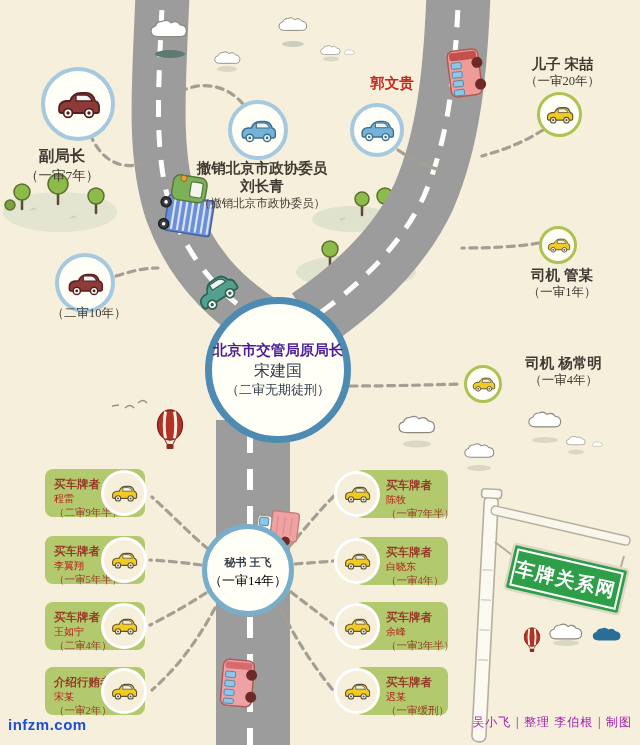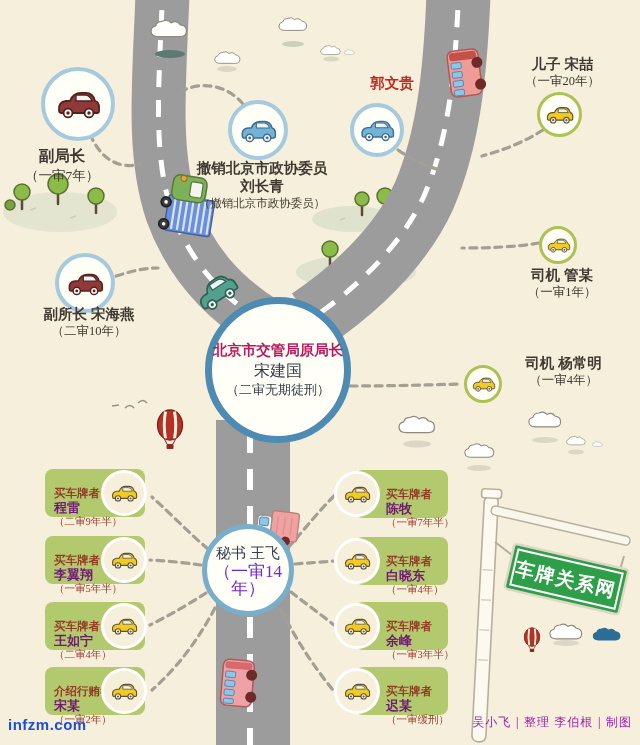--- a/index.html
+++ b/index.html
@@ -14,29 +14,29 @@
   .cy{--b:#f2cb21;--l:#5f5133}
   .cb{--b:#74b2d8;--l:#3c6e90}
   .cr{--b:#8e3a38;--l:#53201f}
   .label{position:absolute;text-align:center;color:#3f3a31;z-index:4}
   .l-role,.l-name{font-size:14.5px;font-weight:bold;line-height:18px}
   .l-sent,.l-note{font-size:12.5px;font-family:"Liberation Serif",serif;line-height:17px}
   .label.big .l-role,.label.big .l-name{font-size:15.5px;line-height:20px}
   .label.big .l-sent{font-size:13.5px;line-height:19px}
   .label.red .l-role,.label.red .l-name{color:#c5281c}
   .label .l-note{font-size:11.5px}
-  .c-role{font-size:14.5px;font-weight:bold;color:#be185d;line-height:19px}
+  .c-role{font-size:14.5px;font-weight:bold;color:#4c1d95;line-height:19px}
   .c-name{font-size:16px;font-weight:normal;color:#333c47;line-height:22px}
   .c-sent{font-size:13px;color:#333c47;font-family:Liberation Mono, monospace;line-height:18px}
-  .w-name{font-size:15px;font-weight:normal;color:#333c47;line-height:20px}
-  .w-sent{font-size:17px;color:#6d28d9;font-family:"Liberation Serif",serif;line-height:17px}
+  .w-name{font-size:11px;font-weight:bold;color:#333c47;line-height:20px}
+  .w-sent{font-size:13px;color:#000000;font-family:"Liberation Serif",serif;line-height:17px}
   .gbox{position:absolute;background:#b3c96d;border-radius:8px;height:48px;box-sizing:border-box;z-index:3}
-  .gbox .txt{position:relative;padding-top:18px}
+  .gbox .txt{position:relative;padding-top:9px}
   .gb-role{font-size:11.5px;font-weight:bold;color:#953a26;line-height:13px;white-space:nowrap}
-  .gb-name{font-size:13px;font-weight:bold;color:#701a75;line-height:15px;white-space:nowrap}
+  .gb-name{font-size:10px;font-weight:normal;color:#b91c1c;line-height:15px;white-space:nowrap}
   .gb-sent{font-size:10.5px;color:#953a26;font-family:"Liberation Serif",serif;line-height:13px;white-space:nowrap}
   .gcirc{position:absolute;width:46px;height:46px;border-radius:50%;background:#f6efdc;border:3px solid #fff;
          box-sizing:border-box;display:flex;align-items:center;justify-content:center;top:1px}
   .gbox.l{left:45px;width:100px}
   .gbox.r{left:355px;width:93px}
   .gbox.l .gcirc{left:56px}
   .gbox.r .gcirc{left:-21px}
   .gbox.l .txt{padding-left:9px}
   .gbox.r .txt{padding-left:31px}
   .site{position:absolute;left:8px;top:716px;font-size:15px;font-weight:bold;color:#1d4ed8;z-index:5;letter-spacing:.5px}
@@ -280,21 +280,20 @@
   <div class="l-name">司机 杨常明</div>
   <div class="l-sent">（一审4年）</div>
 </div>
 
 <div class="node blue" style="left:55px;top:253px;width:60px;height:60px">
   <svg class="car cr" width="38" height="25">
       <use href="#car"></use>
     </svg>
 </div>
 <div class="label" style="left:8px;top:305px;width:162px">
-  <div class="l-name">副所长 宋海燕</div>
   <div class="l-sent">（二审10年）</div>
 </div>
 
 <div class="node" style="left:205px;top:297px;width:146px;height:146px;border:7px solid #4e8bb3">
   <div class="c-role">北京市交管局原局长</div>
   <div class="c-name">宋建国</div>
   <div class="c-sent">（二审无期徒刑）</div>
 </div>
 
 <div class="node" style="left:202px;top:524px;width:92px;height:92px;border:5px solid #79aecb">

